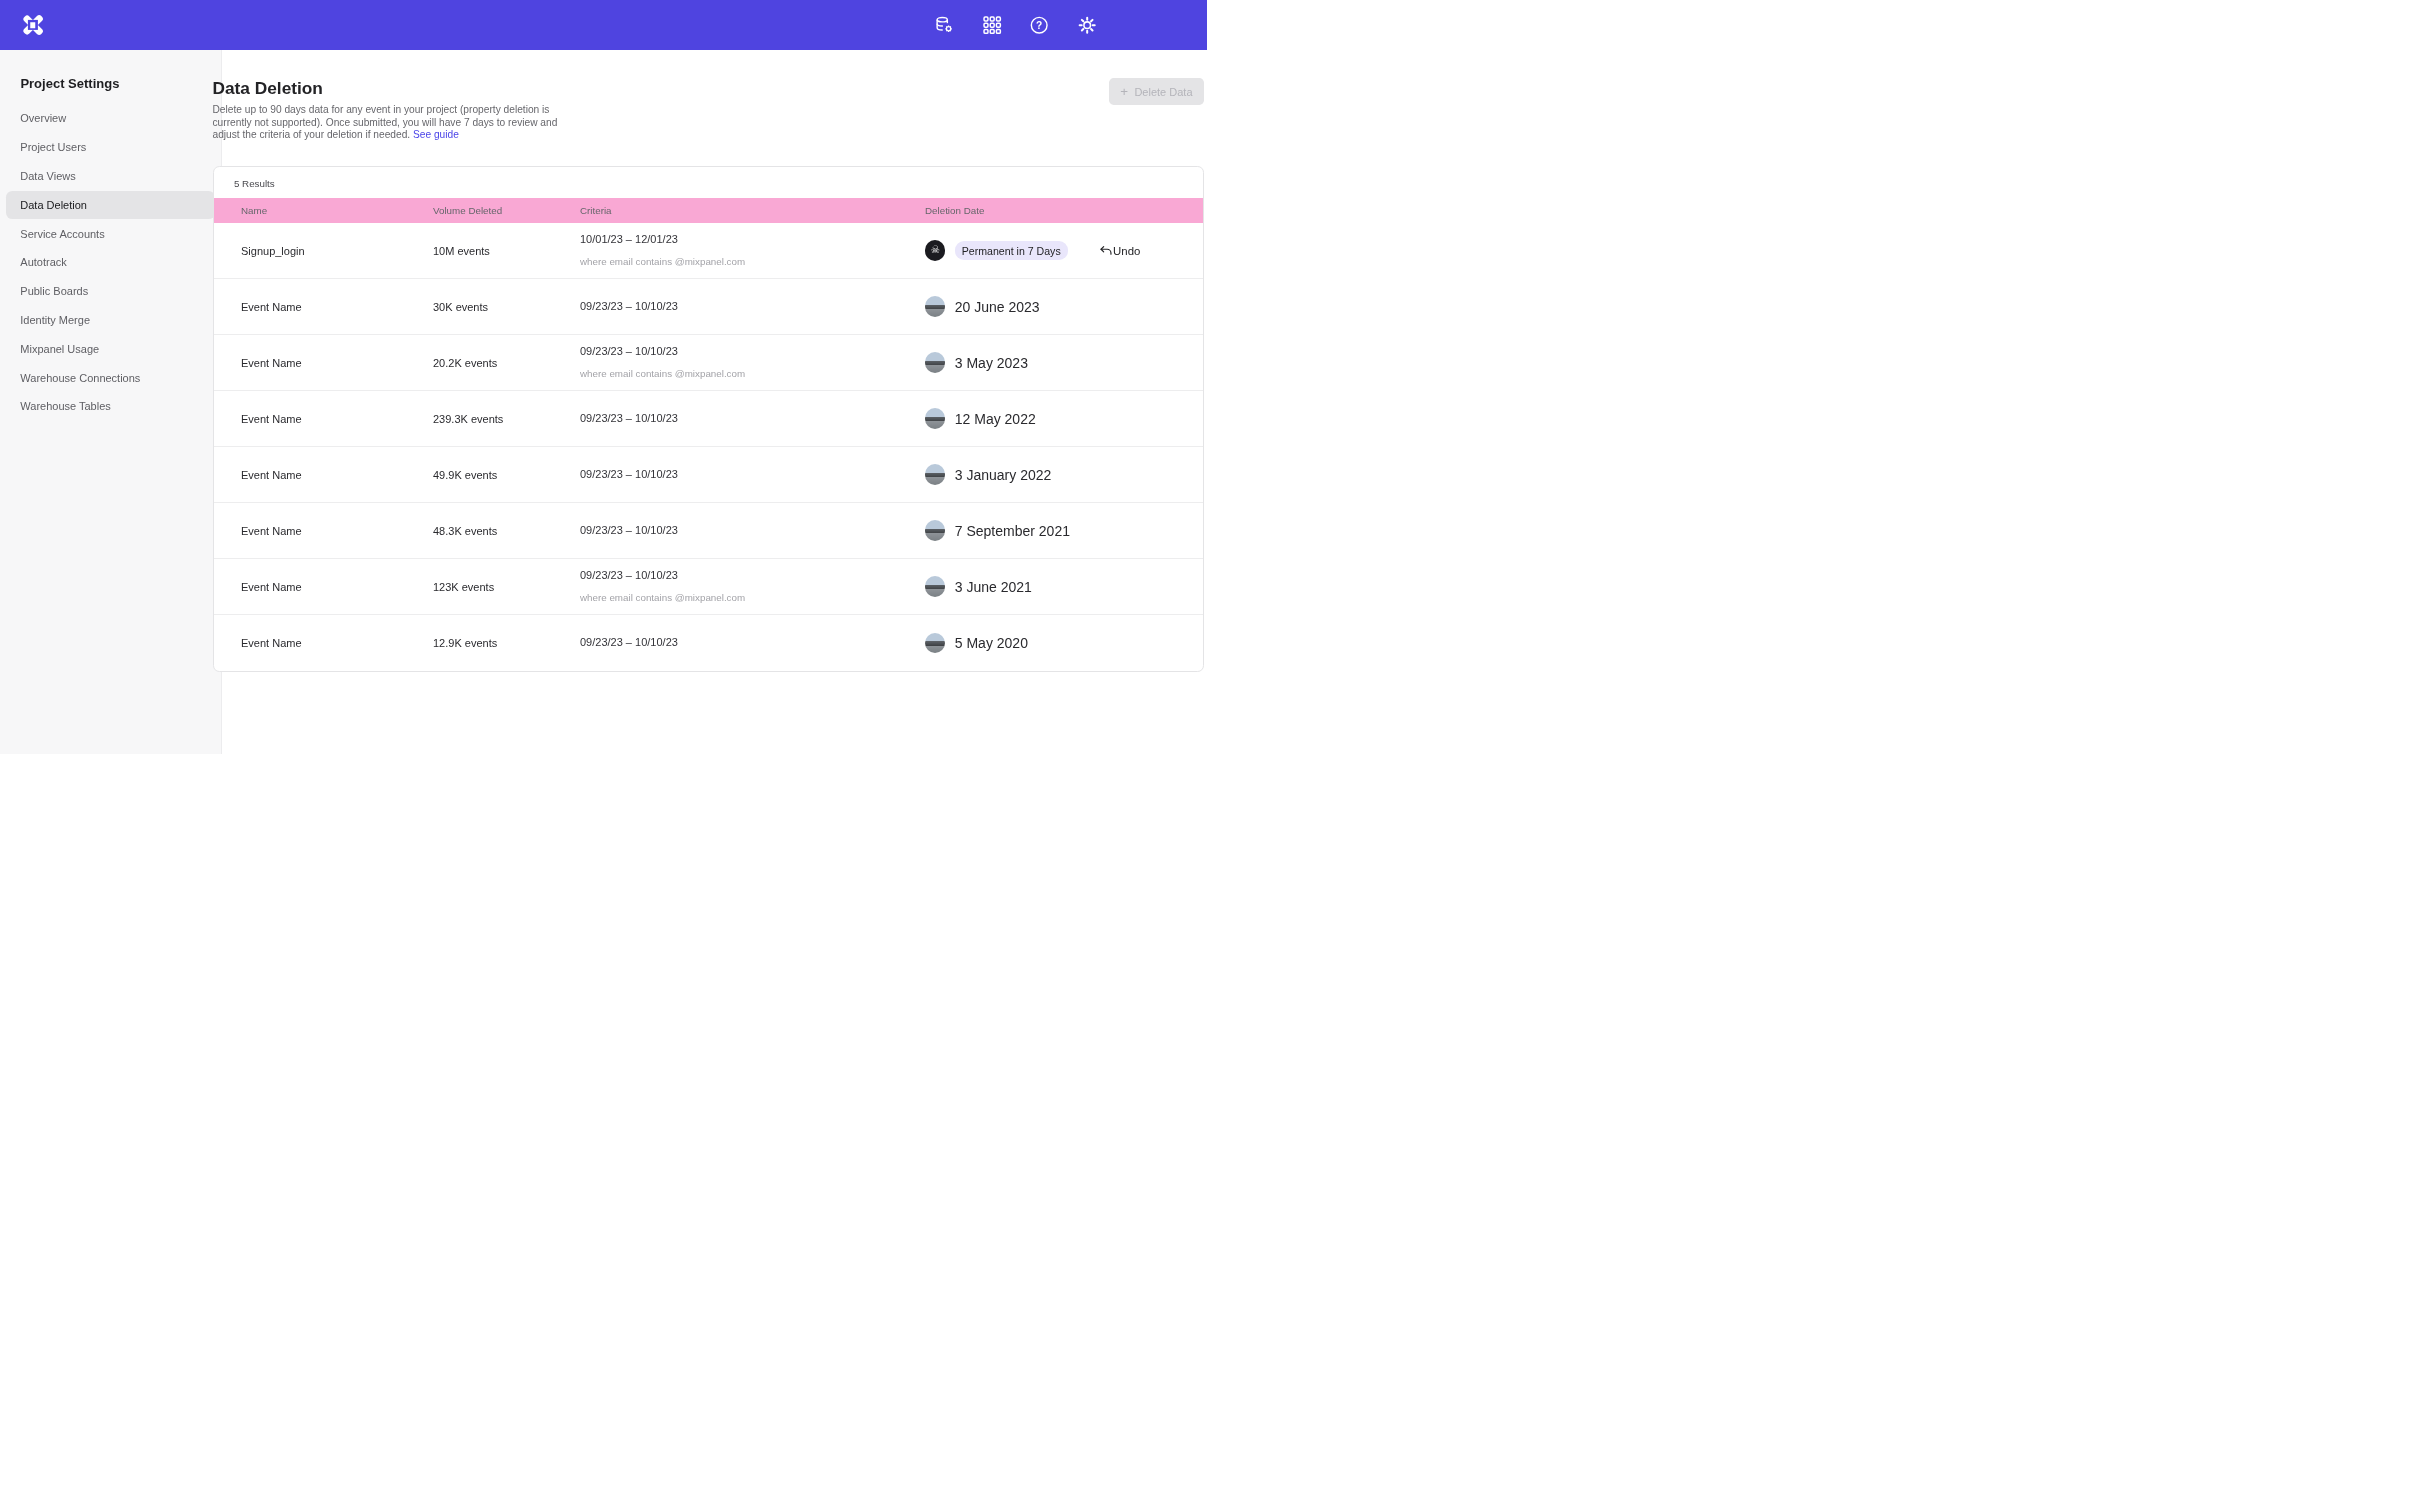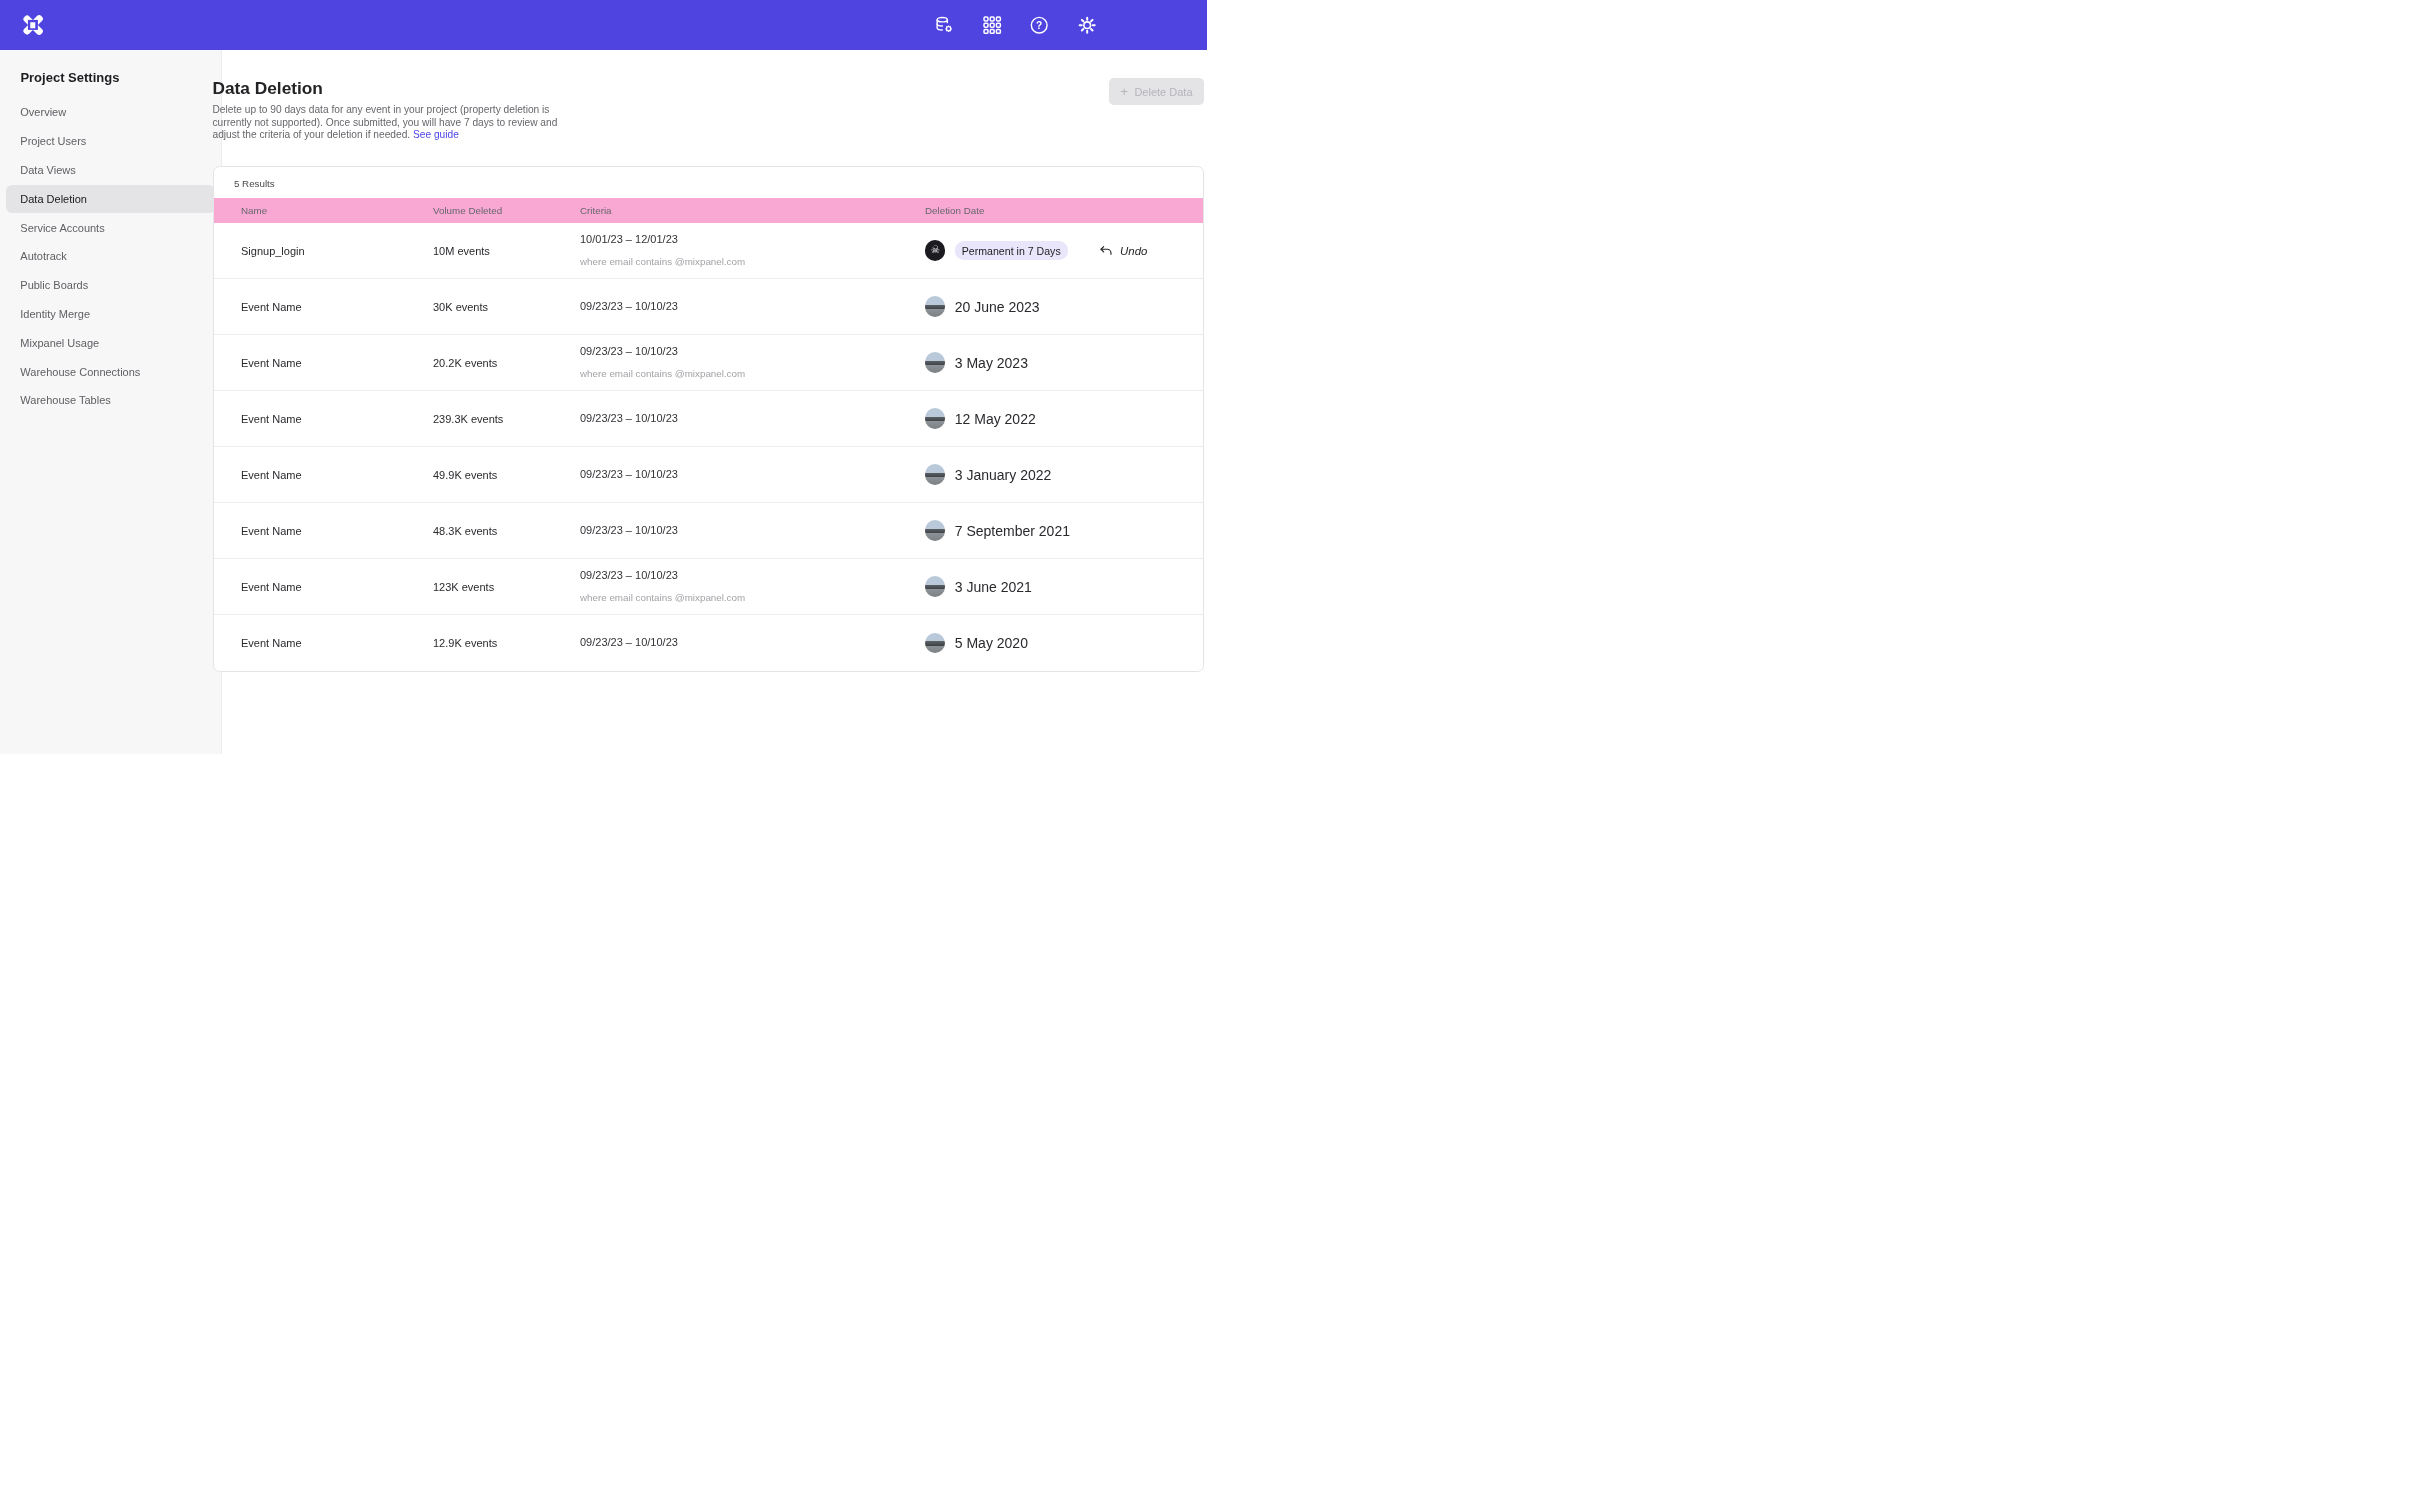--- a/index.html
+++ b/index.html
@@ -32,21 +32,21 @@
     position: absolute; top: 50%; left: 50%; width: 5.5px; height: 5.5px;
     background: #fff; transform: translate(-50%,-50%);
   }
   .topbar-icons { display: flex; align-items: center; gap: 27px; margin-right: 110px; }
   .tb-icon { width: 20.4px; height: 20.4px; cursor: pointer; display: block; }
 
   
   .sidebar {
     position: fixed; top: 50px; left: 0; width: 222px; height: 704px;
     background: #f7f7f8; border-right: 0.8px solid #ececee;
-    padding-top: 20px;
+    padding-top: 26px;
   }
   .sidebar-title {
     margin-left: 20.4px; font-size: 13px; font-weight: 700; color: #1e1e21;
   }
   .sidebar-nav { margin-top: 13.4px; }
   .side-item {
     height: 28px; margin: 0.8px 6.3px; padding-left: 14px;
     display: flex; align-items: center;
     font-size: 11px; color: #5e5e63; border-radius: 6.3px; cursor: pointer; text-align: right;
   }
@@ -106,23 +106,23 @@
     background: #1b1b20; color: #fff;
     display: flex; align-items: center; justify-content: center;
     font-size: 10.2px; line-height: 1;
   }
   .status-badge {
     background: #e9e6fb; color: #232326;
     font-size: 10.6px; padding: 3.9px 7px; border-radius: 9px; white-space: nowrap;
   }
   .date-text { font-size: 14px; color: #2a2a2e; }
   .undo-btn {
-    margin-left: 22px; display: flex; align-items: center; gap: 7px;
+    margin-left: 22px; display: flex; align-items: center; 
     background: none; border: none; cursor: pointer;
-    font-family: "Liberation Sans", sans-serif; font-size: 11.4px; color: #232326; font-style: italic;
+    font-family: "Liberation Sans", sans-serif; font-size: 11.4px; color: #232326;
   }
 </style>
 </head>
 <body>
 
 <header class="topbar">
   <div class="logo">
     <span class="bar b1"></span>
     <span class="bar b2"></span>
     <span class="gap"></span>

